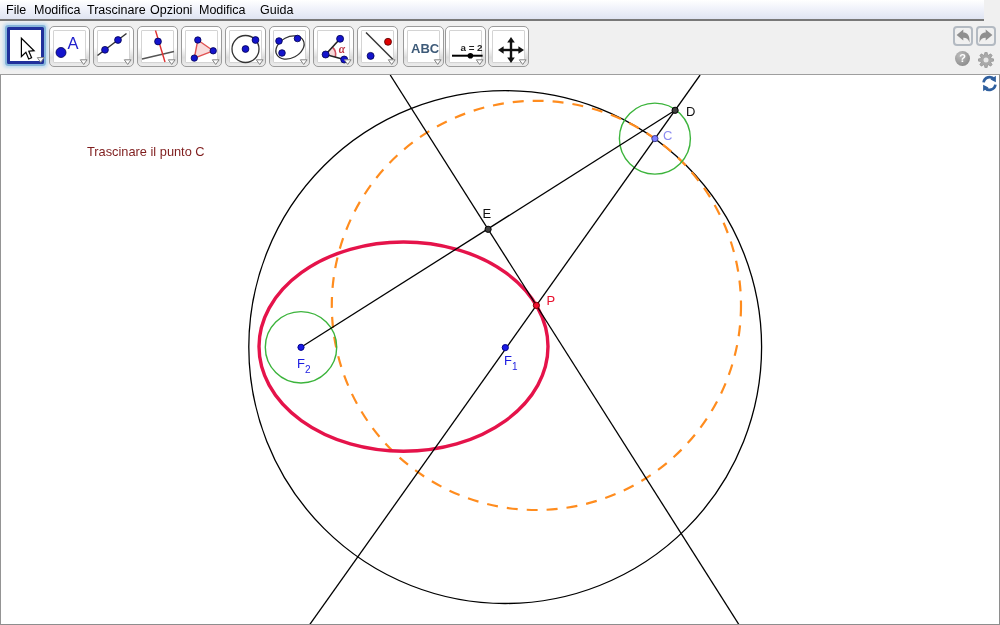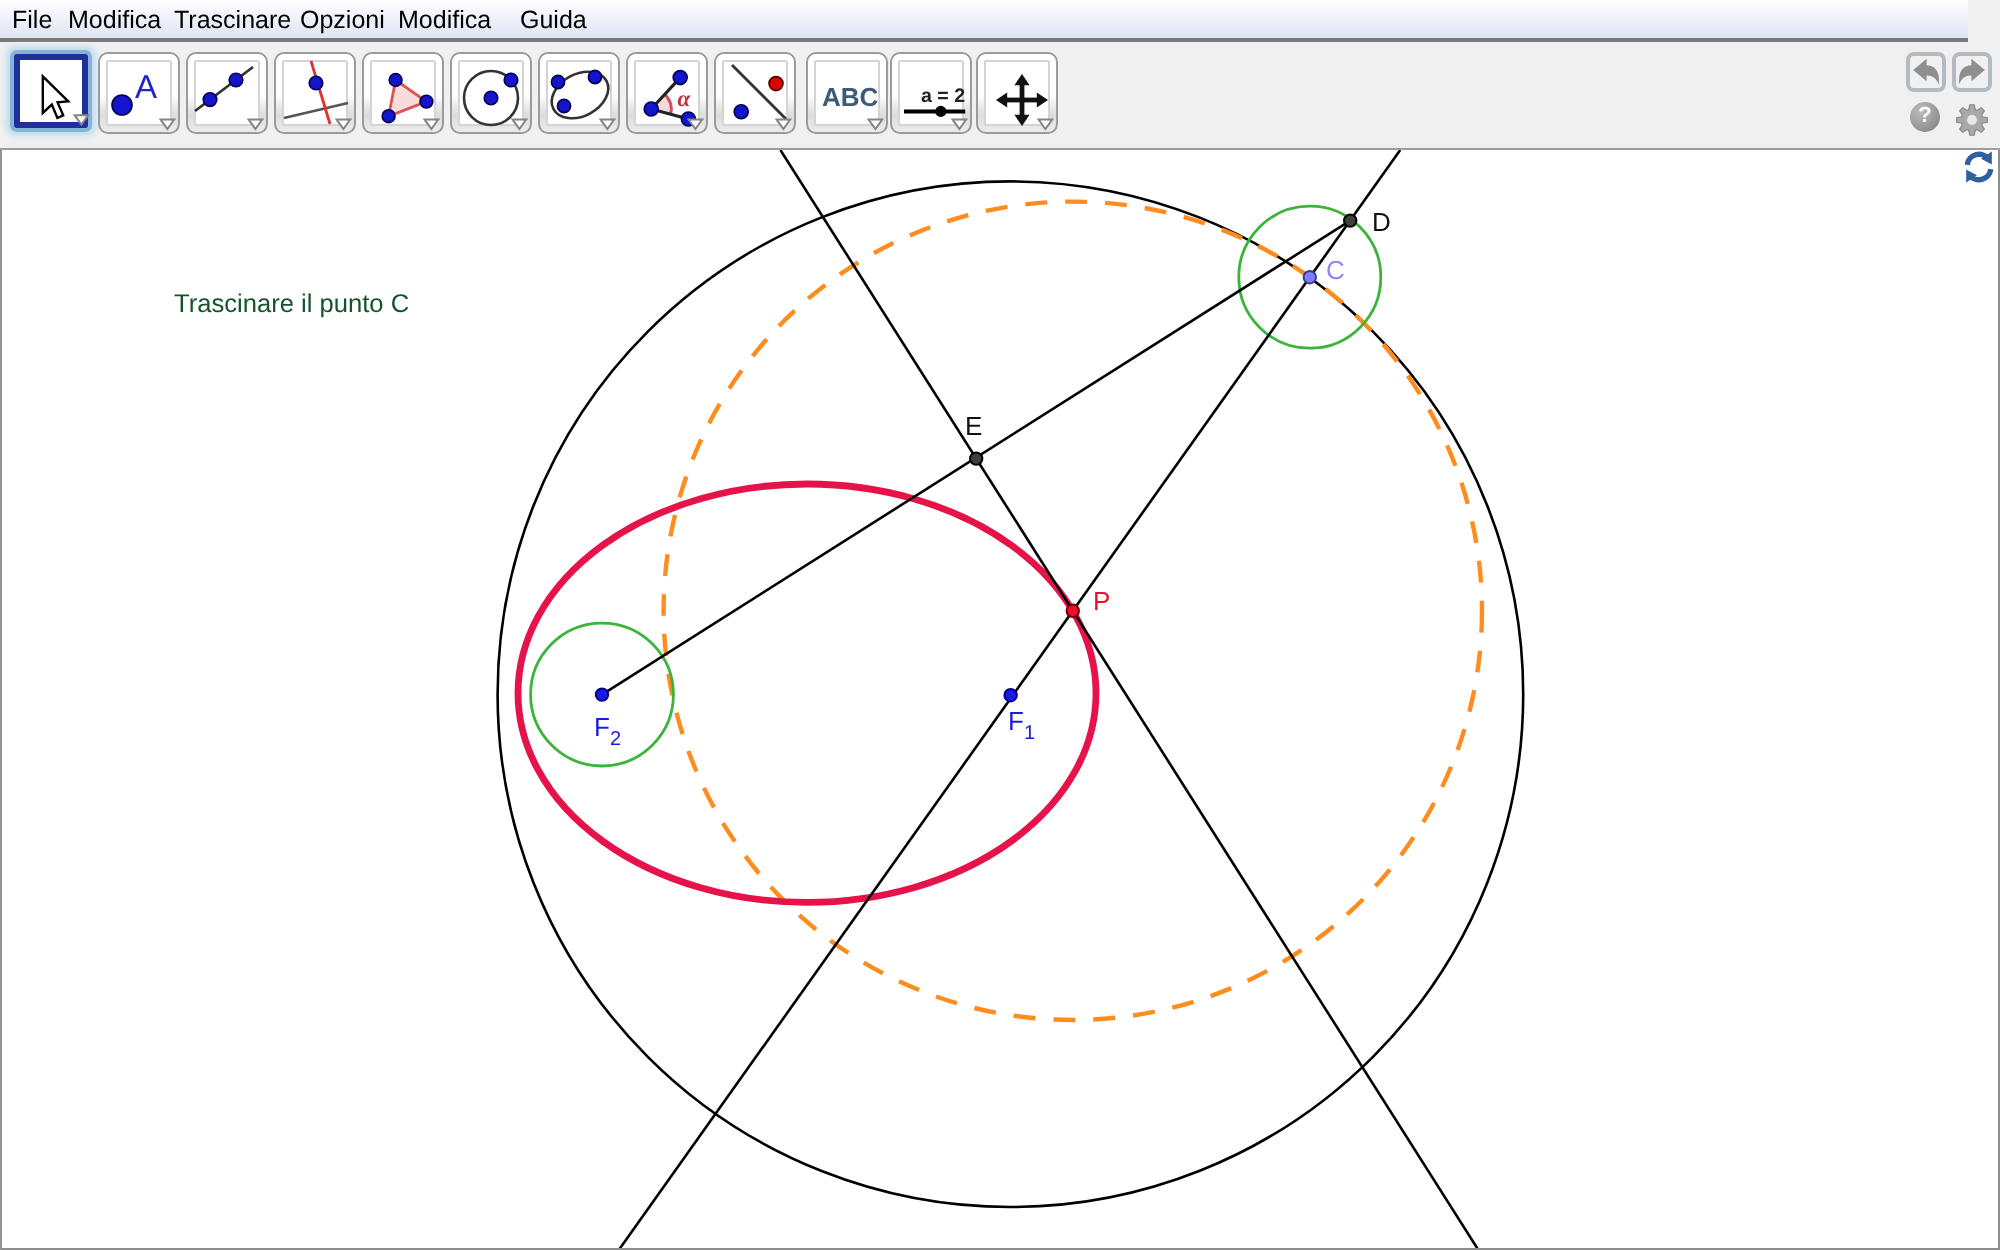--- a/index.html
+++ b/index.html
@@ -11,21 +11,21 @@
   #toolbar{position:absolute;left:0;top:21px;width:1000px;height:53px;background:#f0f0f0;border-bottom:1px solid #9e9e9e;}
   .tb{position:absolute;top:5px;width:39px;height:39px;border:1px solid #9b9b9b;border-radius:5px;
     background:linear-gradient(180deg,#ffffff 0%,#ffffff 52%,#dcdcdc 78%,#ececec 100%);}
   .tb svg{position:absolute;left:0;top:0;z-index:2;}
   .tb i{position:absolute;left:3px;top:3px;right:3px;bottom:3px;background:#fff;border:1px solid #d4d4d4;border-radius:1px;z-index:1;}
   #sel{position:absolute;left:7px;top:6px;width:31px;height:31px;border:3.5px solid #20309b;border-radius:1.5px;background:#fff;
     box-shadow:0 0 0 2px #85b4d9, 0 0 3px 4px #c2dcef;}
   #canvas{position:absolute;left:0;top:75px;width:998px;height:549px;background:#ffffff;
     border-left:1px solid #949494;border-right:1px solid #8e8e8e;border-bottom:2px solid #8e8e8e;}
   #geo{position:absolute;left:-1px;top:0;}
-  #hint{position:absolute;left:86px;top:69px;font-size:12.8px;color:#14532d;}
+  #hint{position:absolute;left:86px;top:69px;font-size:12.8px;color:#7f1d1d;}
 </style>
 </head>
 <body>
 <div id="menubar">
   <span class="mi" style="left:6px">File</span>
   <span class="mi" style="left:34px">Modifica</span>
   <span class="mi" style="left:87px">Trascinare</span>
   <span class="mi" style="left:150px">Opzioni</span>
   <span class="mi" style="left:199px">Modifica</span>
   <span class="mi" style="left:260px">Guida</span>

